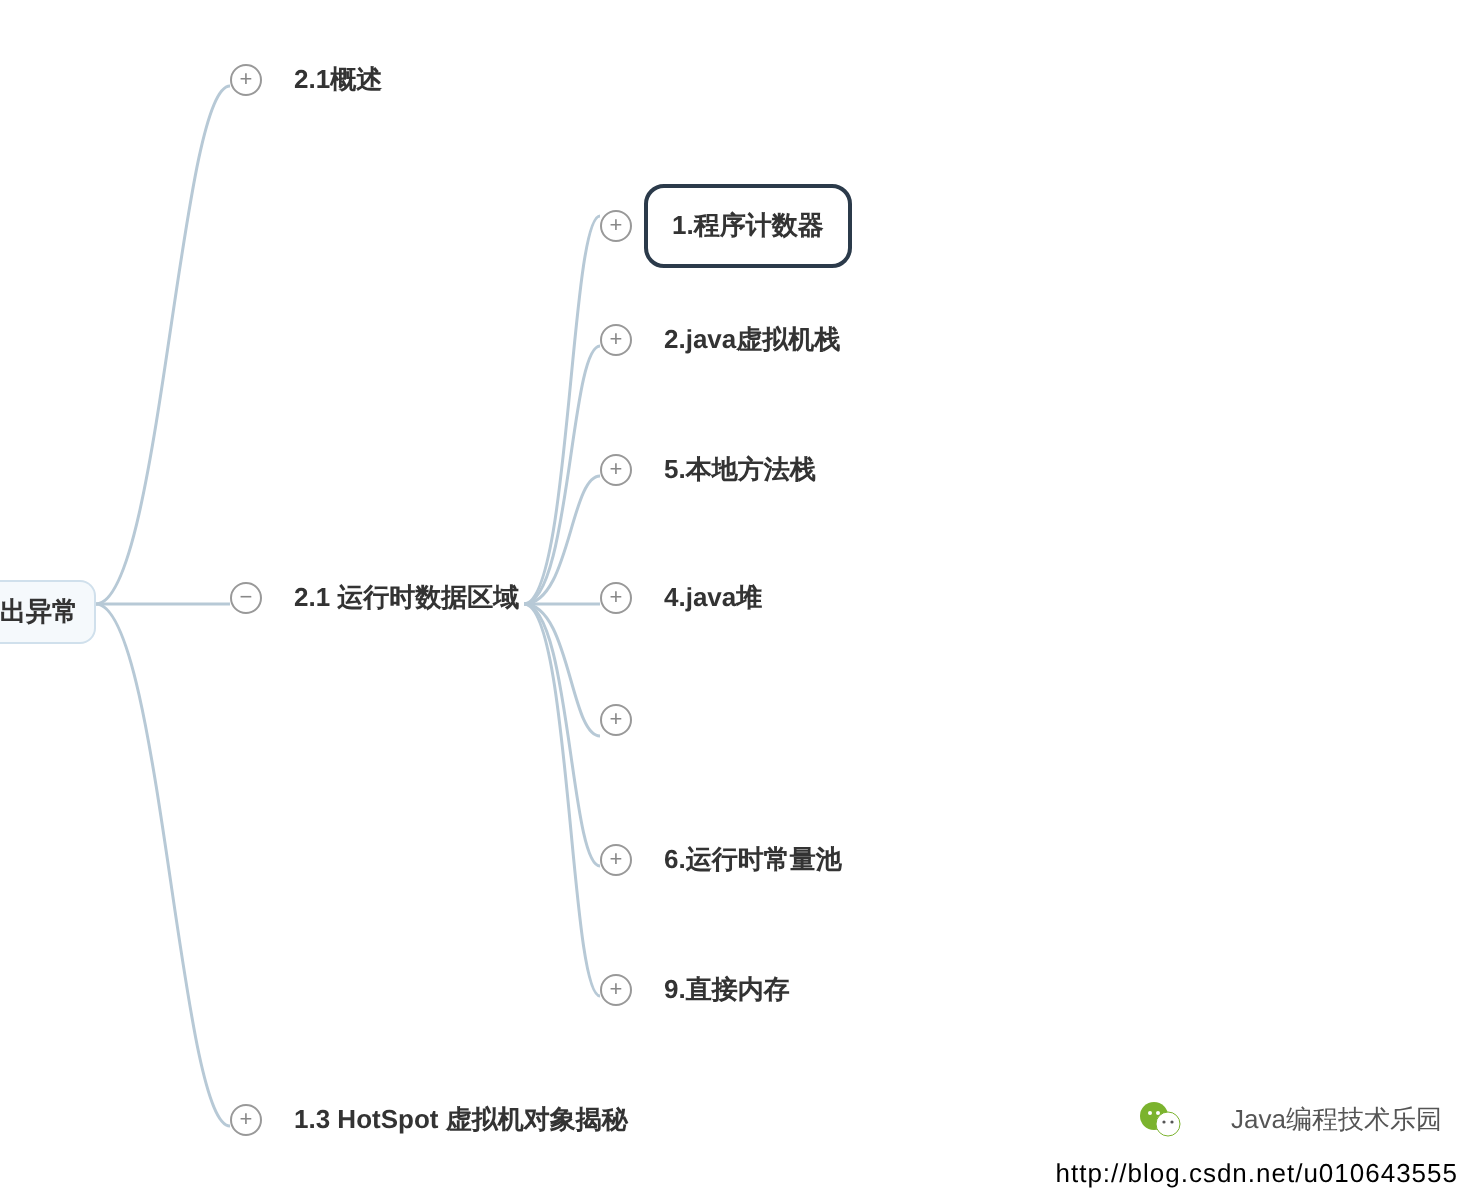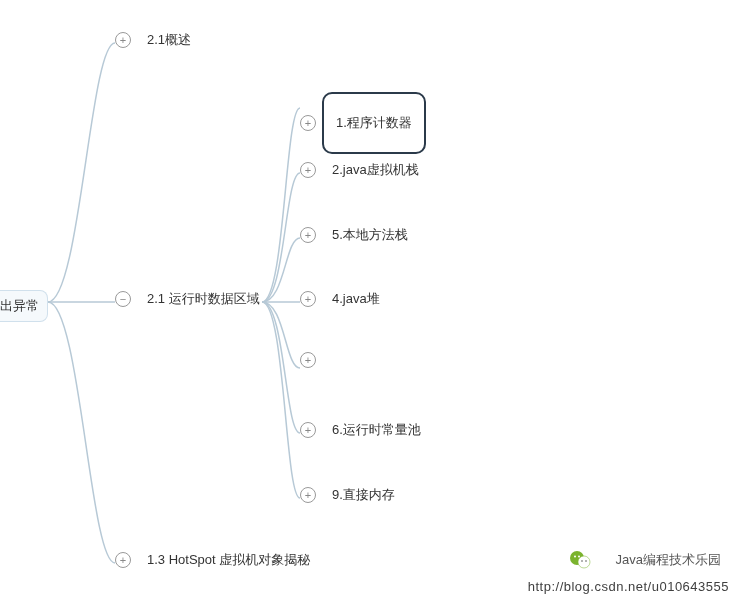--- a/index.html
+++ b/index.html
@@ -36,50 +36,51 @@
     line-height: 1;
     color: #888;
     background: #fff;
     cursor: pointer;
     user-select: none;
     flex-shrink: 0;
   }
   .label {
     padding: 4px 10px;
     border-radius: 6px;
+    font-weight: bold;
   }
   .root-label {
     padding: 6px 8px 6px 0;
     border-radius: 0 8px 8px 0;
     background: #f5f9fc;
     border: 1px solid #d0e0ec;
     border-left: none;
   }
   .selected {
     border: 2.5px solid #2b3a4a;
     border-radius: 10px;
-    padding: 20px 12px;
+    padding: 10px 12px;
   }
   svg.connectors {
     position: absolute;
     inset: 0;
     width: 741px;
     height: 602px;
     pointer-events: none;
   }
   svg.connectors path {
     fill: none;
     stroke: #b7c9d6;
     stroke-width: 1.5;
   }
   .watermark {
     position: absolute;
     bottom: 8px;
     right: 12px;
-    color: #404040;
+    color: #000000;
     font-size: 13px;
     letter-spacing: 0.5px;
     pointer-events: none;
   }
   .wechat {
     position: absolute;
     bottom: 30px;
     right: 20px;
     display: flex;
     align-items: center;

